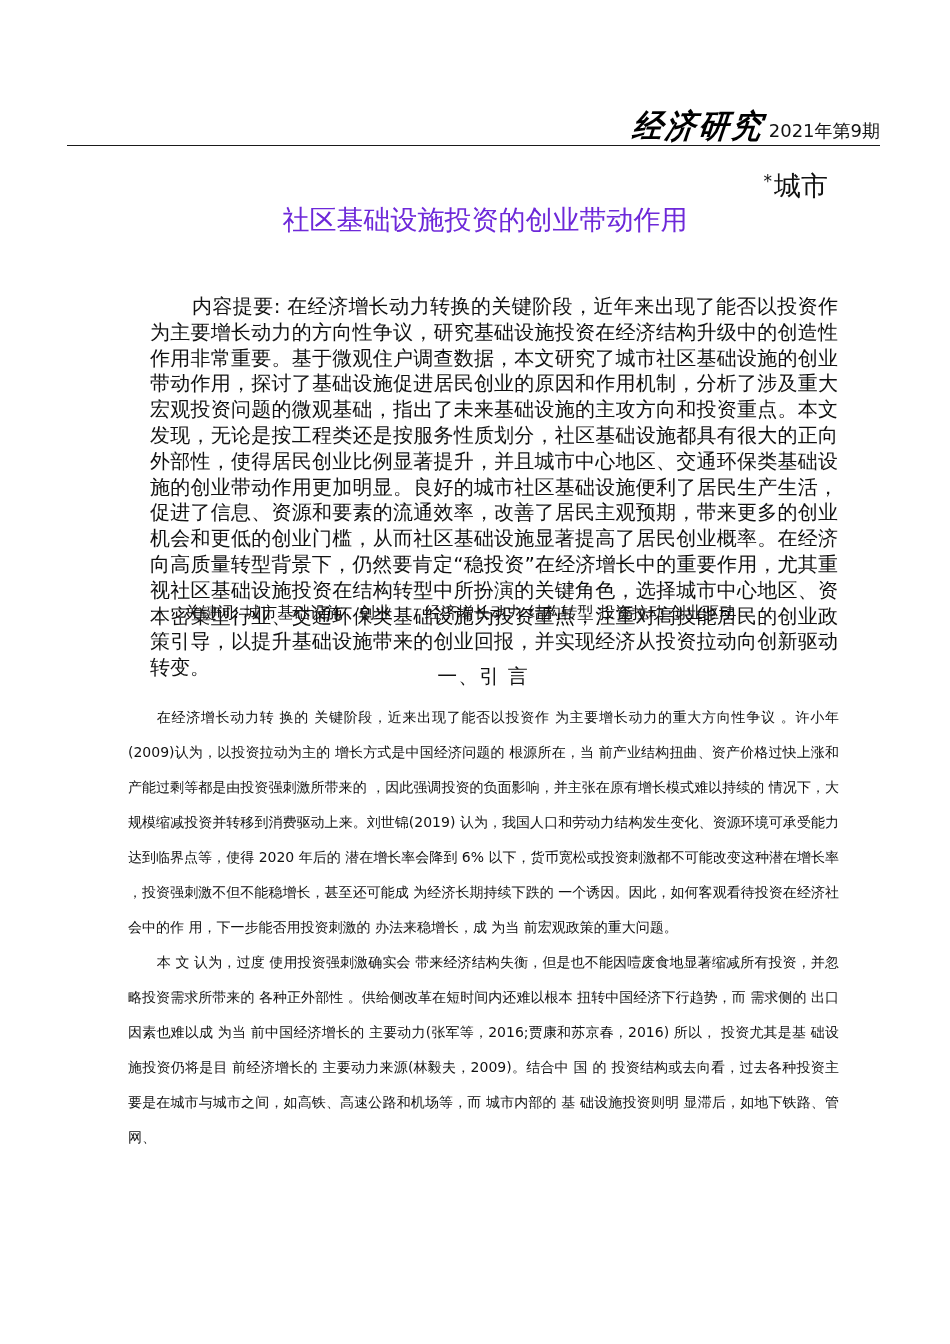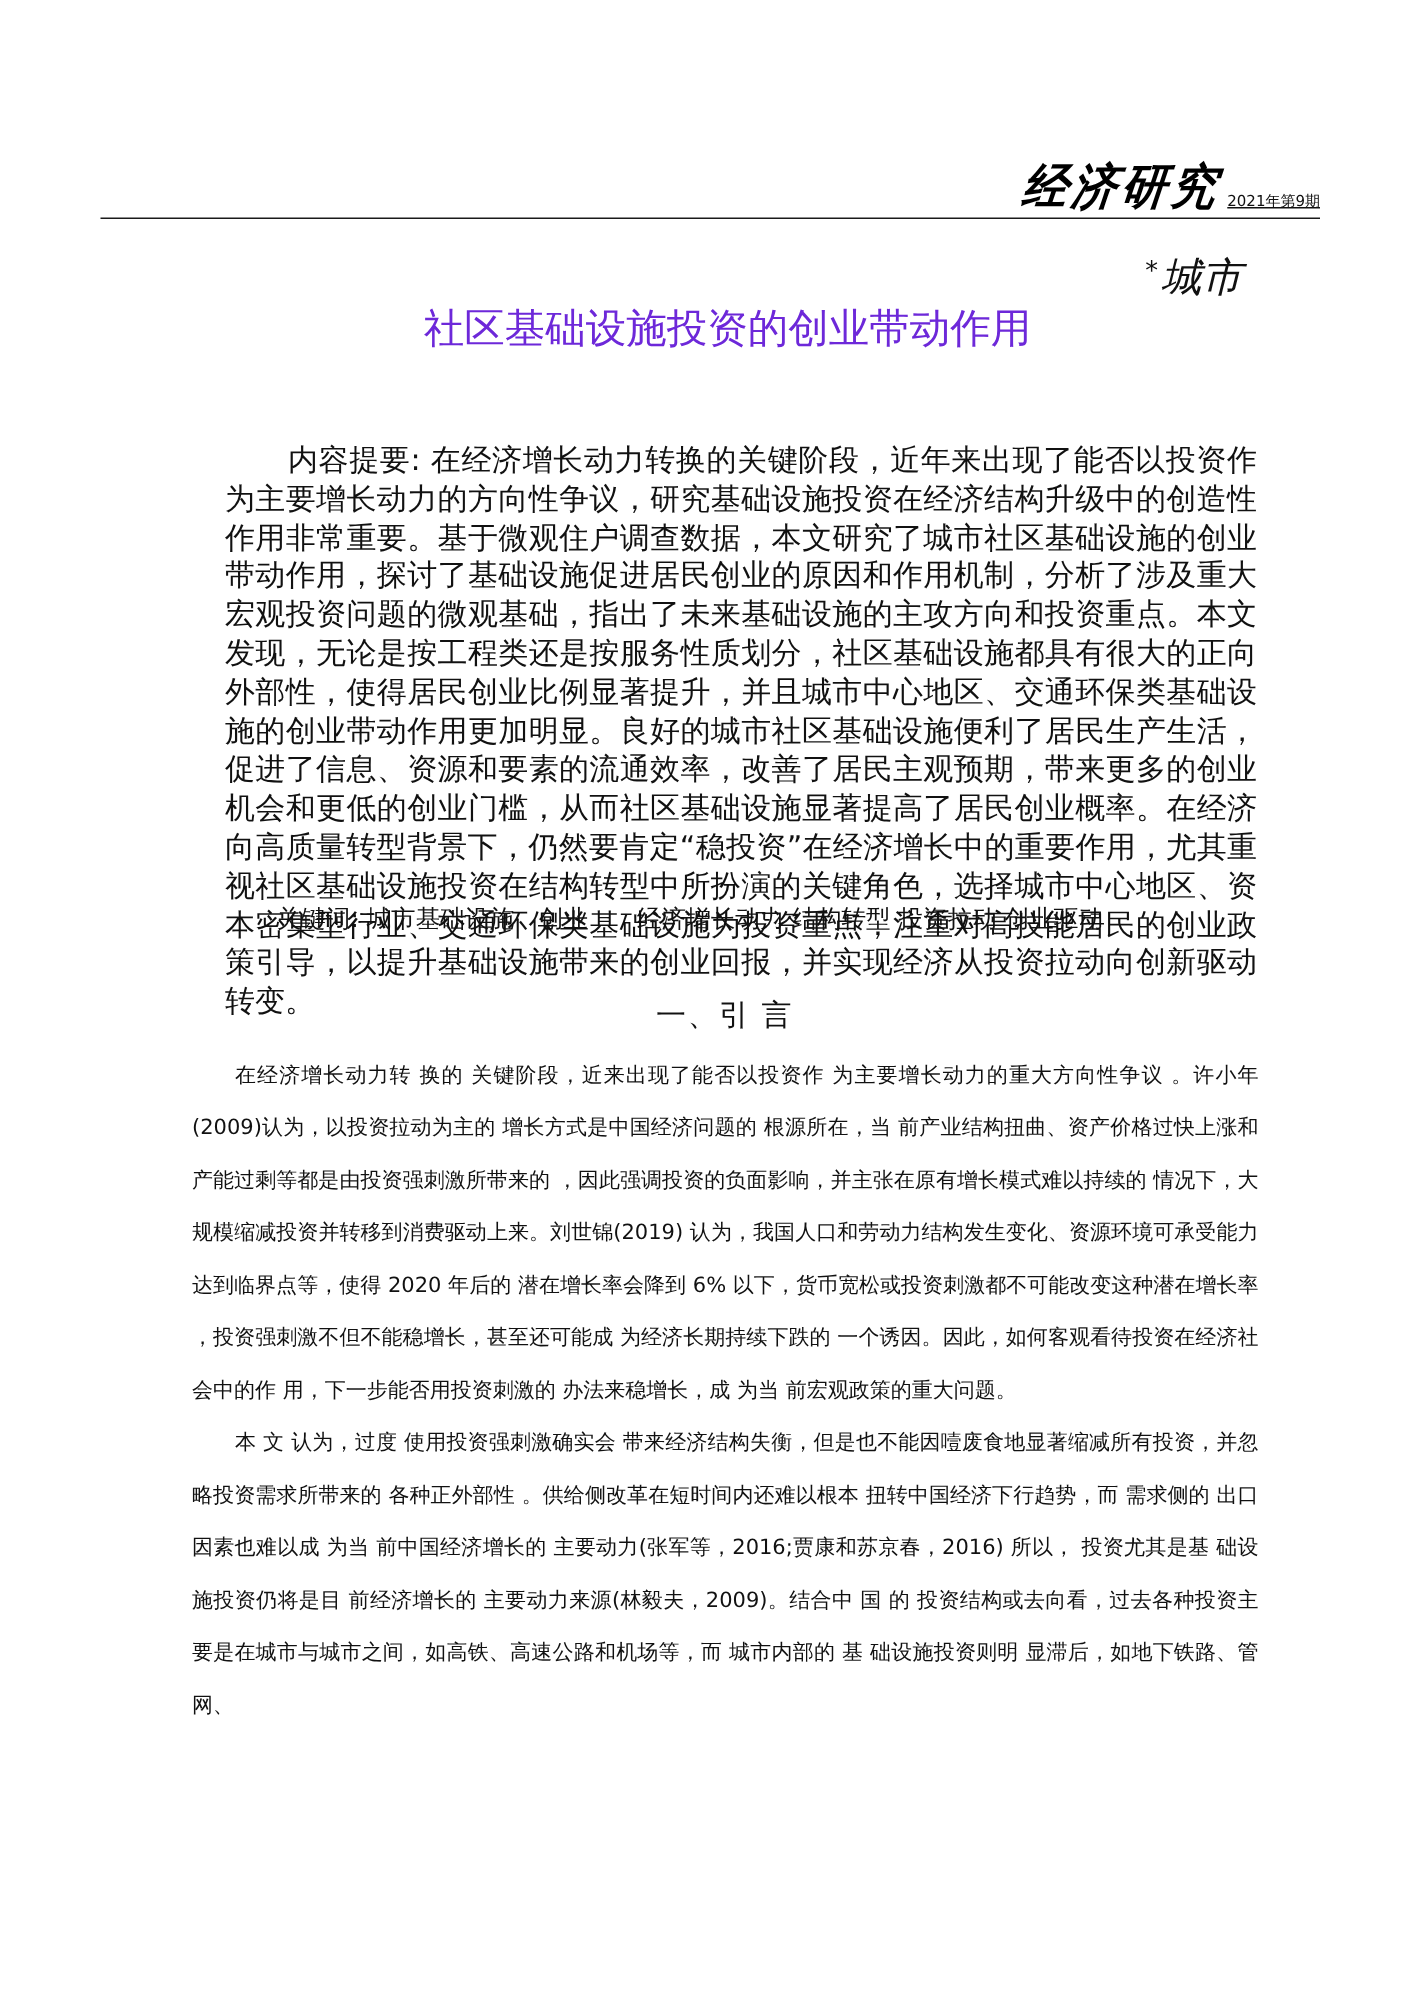--- a/index.html
+++ b/index.html
@@ -46,39 +46,37 @@
     font-weight: 700;
     font-style: italic;
     letter-spacing: 3px;
     line-height: 1;
     color: #000000;
     transform: skewX(-6deg) scaleY(1.08);
     transform-origin: bottom right;
     white-space: nowrap;
   }
   .issue-line {
-    font-size: 10px;
+    font-size: 18px;
     line-height: 1;
     padding-bottom: 2px;
     color: #111111;
     white-space: nowrap;
-    text-decoration: underline;
   }
 
   
   .title-frag {
     position: absolute;
     left: 128px;
     top: 170px;
     width: 700px;
     text-align: right;
     font-size: 27px;
     line-height: 1.2;
     color: #111111;
-    font-style: italic;
   }
   .title-frag .star {
     font-size: 17px;
     vertical-align: 8px;
     margin-right: 2px;
   }
   .title-main {
     position: absolute;
     left: 175px;
     top: 202px;

